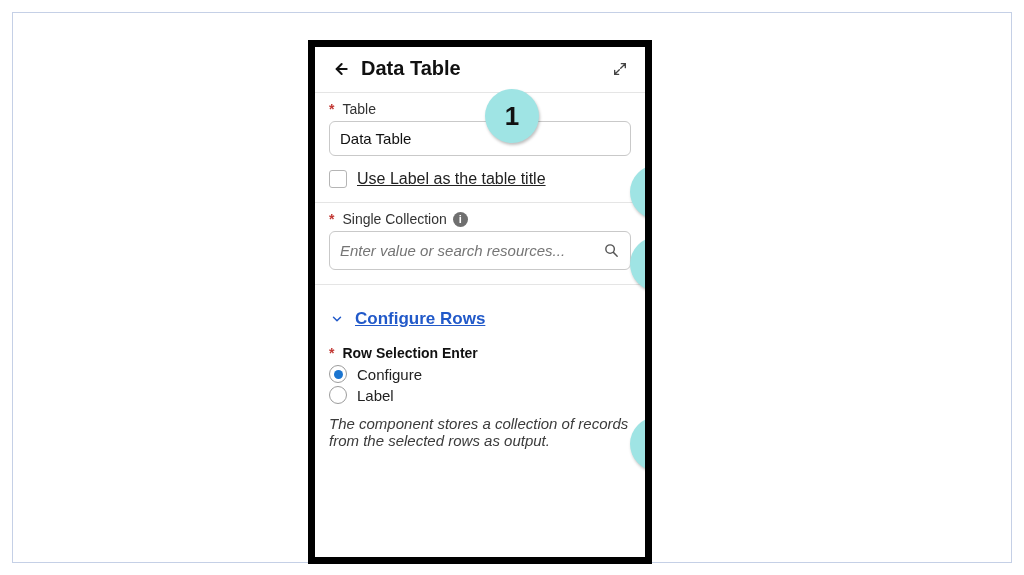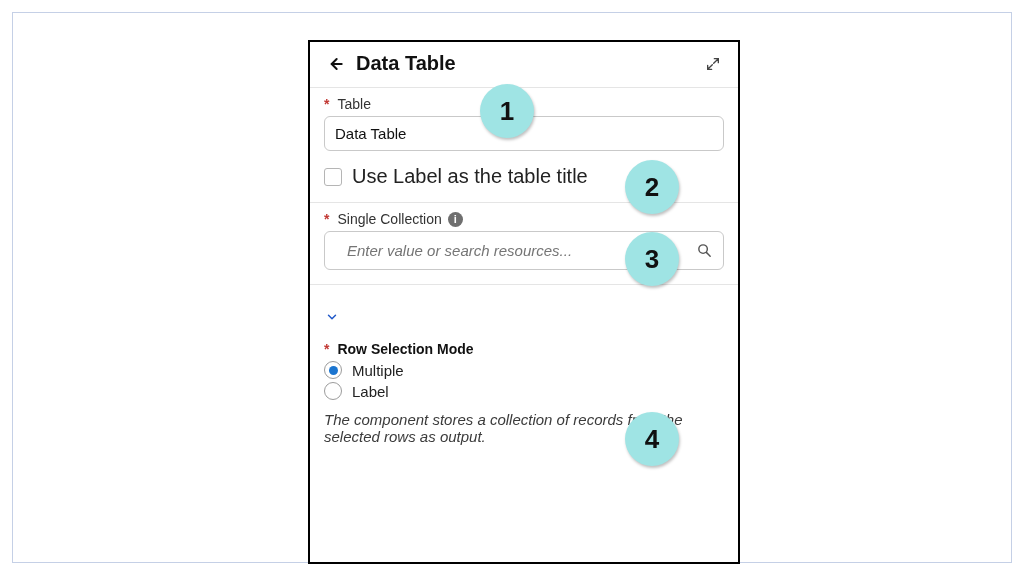--- a/index.html
+++ b/index.html
@@ -15,23 +15,23 @@
     position: absolute;
     left: 12px; top: 12px;
     width: 1000px; height: 551px;
     border: 1px solid #c5d0e6;
     background: #fff;
   }
   .panel {
     position: absolute;
     left: 295px;
     top: 27px;
-    width: 432px;
+    width: 344px;
     height: 524px;
-    border: 2px solid #000000;
+    border: 7px solid #000000;
     background: #fff;
     overflow: hidden;
   }
   
   .hdr {
     display: flex;
     align-items: center;
     padding: 10px 14px 12px 14px;
     border-bottom: 1px solid #e5e5e5;
   }
@@ -63,37 +63,37 @@
     border: 1px solid #c9c9c9;
     border-radius: 6px;
     padding: 8px 10px;
     font-size: 15px;
     color:#111;
   }
   .check-row { display:flex; align-items:center; gap:10px; margin-top:14px; }
   .chk {
     width:18px; height:18px; border:1px solid #b5b5b5; border-radius:3px; background:#fff;
   }
-  .check-row .chk-label { font-size:20px; color:#222; }
+  .check-row .chk-label { font-size:16px; color:#222;text-decoration:underline; }
   
   .sect {
     display:flex; align-items:center; gap:10px;
     padding: 14px 14px 8px 14px;
     font-weight:700; font-size:17px; color:#111;
   }
   .sect.link a { color:#2159c9; text-decoration: underline; font-weight:700; font-size:17px; }
   .chev { width:16px; height:16px; display:flex; align-items:center; justify-content:center; }
   .info-icon {
     width:15px; height:15px; border-radius:50%; background:#6f6f6f; color:#fff;
     font-size:11px; font-weight:700; display:inline-flex; align-items:center; justify-content:center; font-style:normal;
   }
   .combo {
     display:flex; align-items:center;
     border:1px solid #c9c9c9; border-radius:6px;
-    padding: 0 10px 0 12px;
+    padding: 0 10px 0 0;
     margin-top:4px;
   }
   .combo input {
     flex:1; border:none; outline:none;
     padding:10px 10px; font-size:15px; font-style:italic; color:#888;
     border-radius:6px; background:transparent;
   }
   .search-icon { width:18px; height:18px; display:flex; align-items:center; justify-content:center; color:#555;}
   
   .radio-row { display:flex; align-items:center; gap:10px; margin:3px 0; }
@@ -169,33 +169,34 @@
         </span>
       </div>
     </div>
 
     <div class="sect link" style="padding-top:24px;">
       <span class="chev">
         <svg width="14" height="14" viewBox="0 0 24 24">
             <path d="M6 9l6 6 6-6" stroke="#2159c9" stroke-width="2.5" fill="none" stroke-linecap="round" stroke-linejoin="round"></path>
           </svg>
       </span>
+      <a href="#">Configure Rows</a>
     </div>
 
     <div class="block">
       <div class="lbl bold">
         <span class="req">*</span>
-        <span>Row Selection Mode</span>
+        <span>Row Selection Enter</span>
       </div>
 
       <div class="radio-row">
         <div class="radio checked">
             <div class="dot"></div>
           </div>
-        <div class="radio-label">Multiple</div>
+        <div class="radio-label">Configure</div>
       </div>
       <div class="radio-row">
         <div class="radio"></div>
         <div class="radio-label">Label</div>
       </div>
 
       <div class="helper">The component stores a collection of records from the selected rows as output.</div>
     </div>
 
     <div class="bubble" style="left:170px; top:42px;">1</div>

